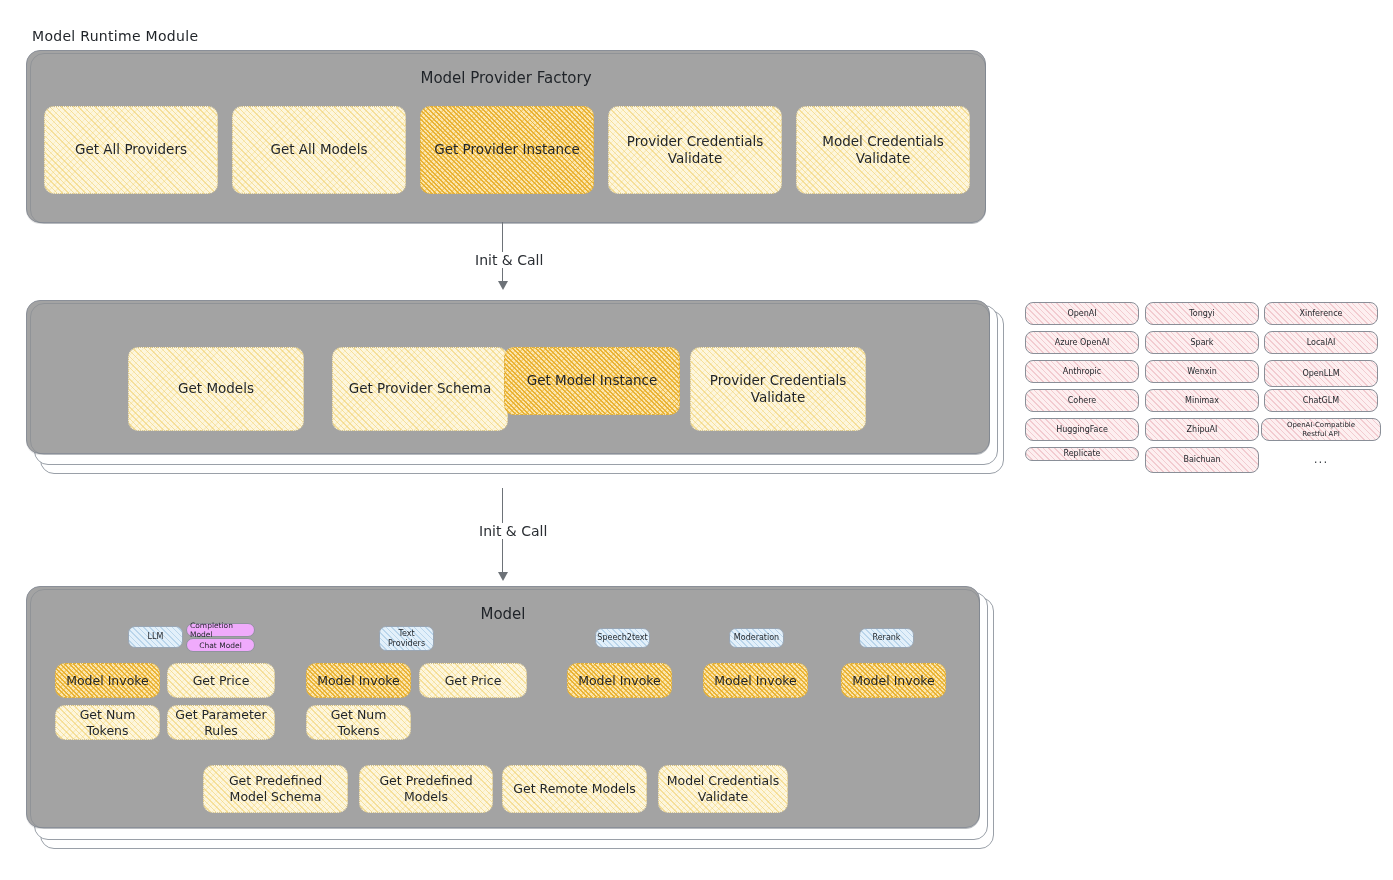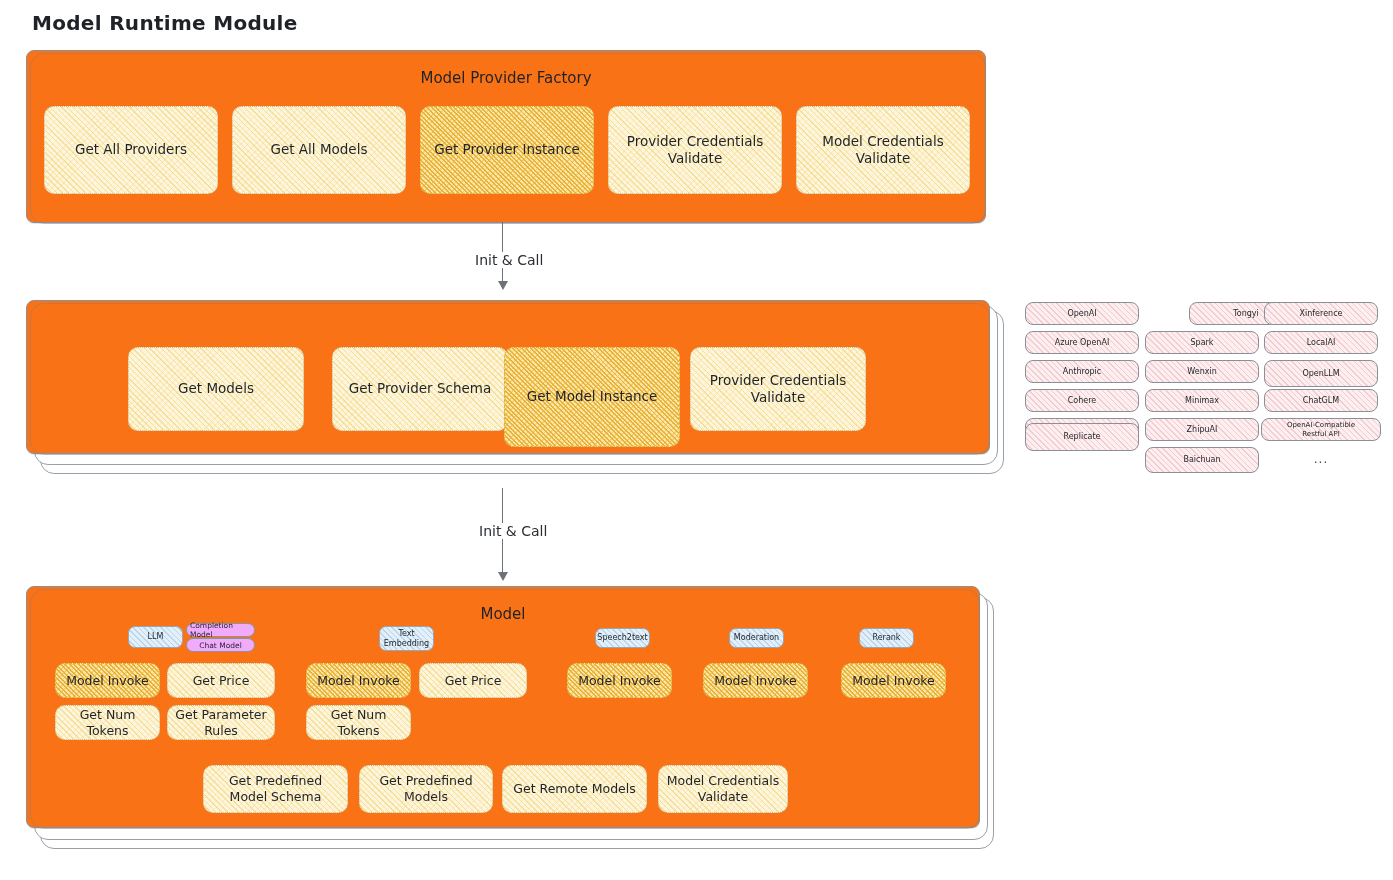--- a/index.html
+++ b/index.html
@@ -20,22 +20,22 @@
     font-family:"DejaVu Sans", sans-serif;
     font-size:15px;
     letter-spacing:.3px;
     color:#1f2328;
   }
 
   
   .panel{
     position:absolute;
     border:1.3px solid #8a8f98;
-    border-radius:8px;
-    background:#f97316;
+    border-radius:14px;
+    background:#a3a3a3;
     box-shadow:0 1px 0 rgba(0,0,0,.10);
   }
   .panel::after{
     content:"";
     position:absolute;
     left:3px;right:-1px;top:2px;bottom:-2px;
     border:1px solid rgba(120,126,136,.42);
     border-radius:14px;
     pointer-events:none;
   }
@@ -152,21 +152,21 @@
     background:#fff;
     padding:0 3px;
     white-space:nowrap;
   }
 </style>
 </head>
 <body>
 
 <div class="canvas">
 
-  <div class="sketch-title" style="left:32px;top:11px;font-size:20px;font-weight:bold;">Model Runtime Module</div>
+  <div class="sketch-title" style="left:32px;top:28px;font-size:14px;">Model Runtime Module</div>
 
   <div class="panel" style="left:26px;top:50px;width:958px;height:171px;">
     <div class="panel-label" style="top:18px;">Model Provider Factory</div>
   </div>
 
   <div class="node" style="left:44px;top:106px;width:174px;height:88px;">Get All Providers</div>
 
   <div class="node" style="left:232px;top:106px;width:174px;height:88px;">Get All Models</div>
 
   <div class="node hl" style="left:420px;top:106px;width:174px;height:88px;">Get Provider Instance</div>
@@ -183,32 +183,32 @@
   <div class="stack-layer" style="left:34px;top:305px;width:962px;height:158px;"></div>
 
   <div class="panel" style="left:26px;top:300px;width:962px;height:152px;z-index:2;">
     <div class="panel-label" style="top:19px;margin-top:36px;">Provider</div>
   </div>
 
   <div class="node" style="left:128px;top:347px;width:176px;height:84px;z-index:3;">Get Models</div>
 
   <div class="node" style="left:316px;top:347px;width:176px;height:84px;z-index:3;margin-left:16px;">Get Provider Schema</div>
 
-  <div class="node hl" style="left:504px;top:347px;width:176px;height:100px;z-index:3;">Get Model Instance</div>
+  <div class="node hl" style="left:504px;top:347px;width:176px;height:68px;z-index:3;">Get Model Instance</div>
 
   <div class="node" style="left:690px;top:347px;width:176px;height:84px;z-index:3;">Provider Credentials Validate</div>
 
   <div class="chip-pink" style="left:1025px;top:302px;width:114px;height:23px;">OpenAI</div>
   <div class="chip-pink" style="left:1025px;top:331px;width:114px;height:23px;">Azure OpenAI</div>
   <div class="chip-pink" style="left:1025px;top:360px;width:114px;height:23px;">Anthropic</div>
   <div class="chip-pink" style="left:1025px;top:389px;width:114px;height:23px;">Cohere</div>
   <div class="chip-pink" style="left:1025px;top:418px;width:114px;height:23px;">HuggingFace</div>
-  <div class="chip-pink" style="left:1025px;top:423px;width:114px;height:28px;">Replicate</div>
-
-  <div class="chip-pink" style="left:1145px;top:302px;width:114px;height:23px;margin-left:44px;">Tongyi</div>
+  <div class="chip-pink" style="left:1025px;top:447px;width:114px;height:14px;">Replicate</div>
+
+  <div class="chip-pink" style="left:1145px;top:302px;width:114px;height:23px;">Tongyi</div>
   <div class="chip-pink" style="left:1145px;top:331px;width:114px;height:23px;">Spark</div>
   <div class="chip-pink" style="left:1145px;top:360px;width:114px;height:23px;">Wenxin</div>
   <div class="chip-pink" style="left:1145px;top:389px;width:114px;height:23px;">Minimax</div>
   <div class="chip-pink" style="left:1145px;top:418px;width:114px;height:23px;">ZhipuAI</div>
   <div class="chip-pink" style="left:1145px;top:447px;width:114px;height:26px;">Baichuan</div>
 
   <div class="chip-pink" style="left:1264px;top:302px;width:114px;height:23px;">Xinference</div>
   <div class="chip-pink" style="left:1264px;top:331px;width:114px;height:23px;">LocalAI</div>
   <div class="chip-pink" style="left:1264px;top:360px;width:114px;height:27px;">OpenLLM</div>
   <div class="chip-pink" style="left:1264px;top:389px;width:114px;height:23px;">ChatGLM</div>
@@ -228,21 +228,21 @@
 
   <div class="chip-blue" style="left:128px;top:626px;width:55px;height:22px;z-index:3;">LLM</div>
   <div class="chip-white" style="left:186px;top:623px;width:69px;height:14px;z-index:3;">Completion Model</div>
   <div class="chip-white" style="left:186px;top:638px;width:69px;height:14px;z-index:3;">Chat Model</div>
 
   <div class="node hl" style="left:55px;top:663px;width:105px;height:35px;z-index:3;font-size:12.5px;">Model Invoke</div>
   <div class="node" style="left:167px;top:663px;width:108px;height:35px;z-index:3;font-size:12.5px;">Get Price</div>
   <div class="node" style="left:55px;top:705px;width:105px;height:35px;z-index:3;font-size:12.5px;">Get Num Tokens</div>
   <div class="node" style="left:167px;top:705px;width:108px;height:35px;z-index:3;font-size:12.5px;">Get Parameter Rules</div>
 
-  <div class="chip-blue" style="left:379px;top:626px;width:55px;height:25px;z-index:3;">Text Embedding</div>
+  <div class="chip-blue" style="left:379px;top:626px;width:55px;height:25px;z-index:3;">Text Providers</div>
 
   <div class="node hl" style="left:306px;top:663px;width:105px;height:35px;z-index:3;font-size:12.5px;">Model Invoke</div>
   <div class="node" style="left:419px;top:663px;width:108px;height:35px;z-index:3;font-size:12.5px;">Get Price</div>
   <div class="node" style="left:306px;top:705px;width:105px;height:35px;z-index:3;font-size:12.5px;">Get Num Tokens</div>
 
   <div class="chip-blue" style="left:595px;top:628px;width:55px;height:20px;z-index:3;">Speech2text</div>
   <div class="node hl" style="left:567px;top:663px;width:105px;height:35px;z-index:3;font-size:12.5px;">Model Invoke</div>
 
   <div class="chip-blue" style="left:729px;top:628px;width:55px;height:20px;z-index:3;">Moderation</div>
   <div class="node hl" style="left:703px;top:663px;width:105px;height:35px;z-index:3;font-size:12.5px;">Model Invoke</div>

